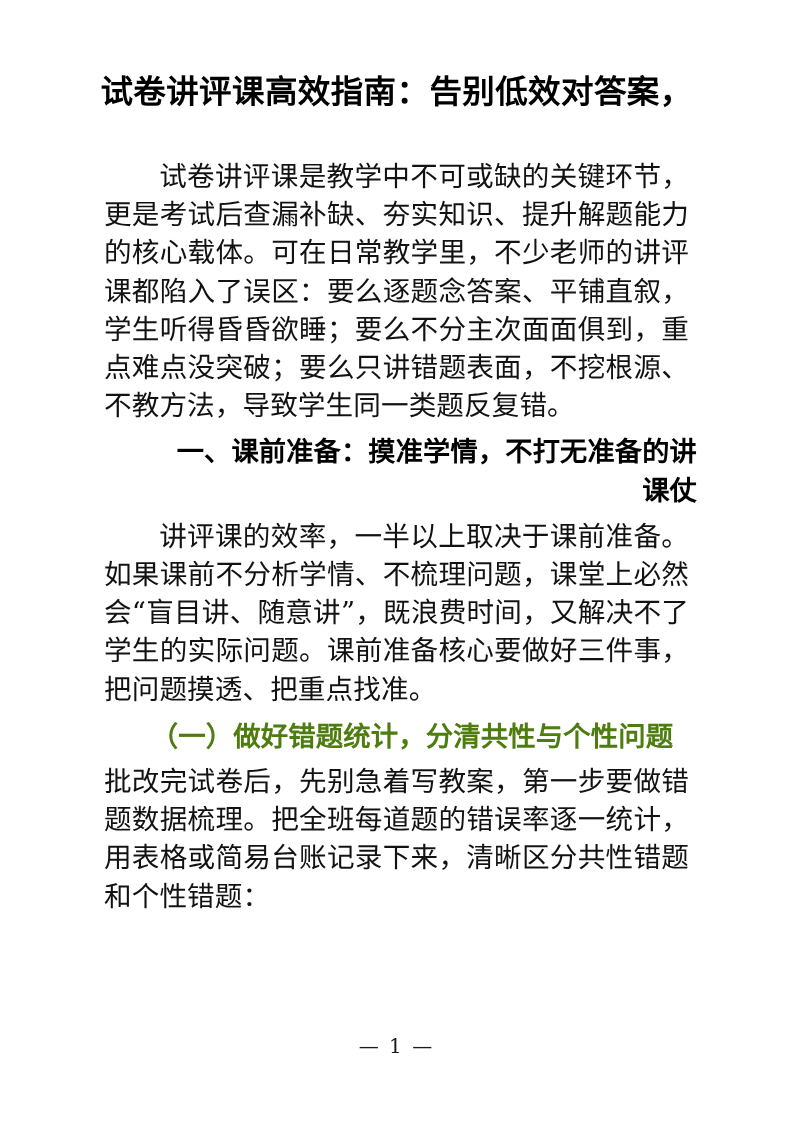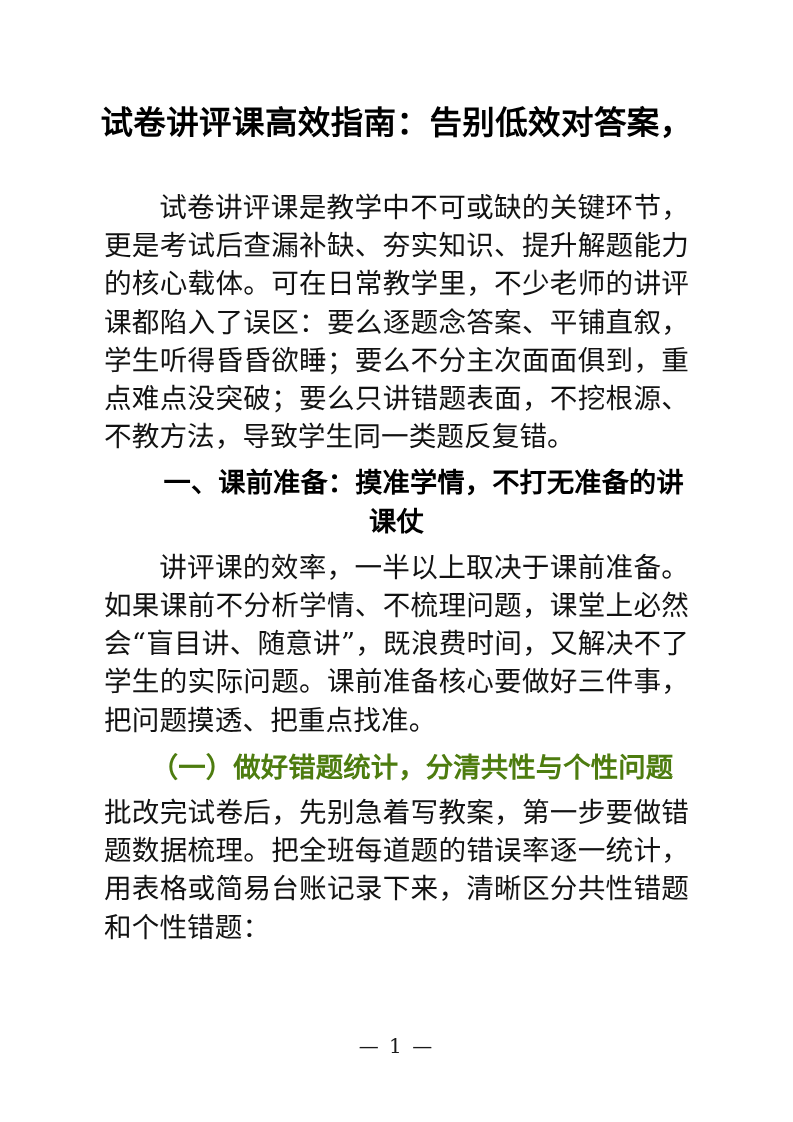--- a/index.html
+++ b/index.html
@@ -23,21 +23,21 @@
     box-sizing: border-box;
   }
   .content {
     position: absolute;
     left: 96px;
     top: 0;
     width: 601px;
   }
   .doc-title {
     margin: 0;
-    padding-top: 99px;
+    padding-top: 68px;
     font-family: "DejaVu Serif", "Liberation Serif", serif;
     font-weight: bold;
     font-size: 32.5px;
     line-height: 48px;
     letter-spacing: 0.4px;
     text-align: center;
     color: #000000;
     word-break: break-all;
   }
   .doc-title .tline {
@@ -65,21 +65,21 @@
     text-indent: 0;
   }
   h2.heading-1 {
     margin: 0;
     font-family: "DejaVu Sans", "Liberation Sans", sans-serif;
     font-weight: bold;
     font-size: 27.2px;
     line-height: 38.2px;
     text-indent: 2em;
     color: #000000;
-    text-align: center;
+    text-align: right;
     word-break: break-all;
     letter-spacing: 0.2px;
   }
   h3.heading-2 {
     margin: 0;
     font-family: "DejaVu Serif", "Liberation Serif", serif;
     font-weight: bold;
     font-size: 27.4px;
     line-height: 38.2px;
     text-indent: 2em;

